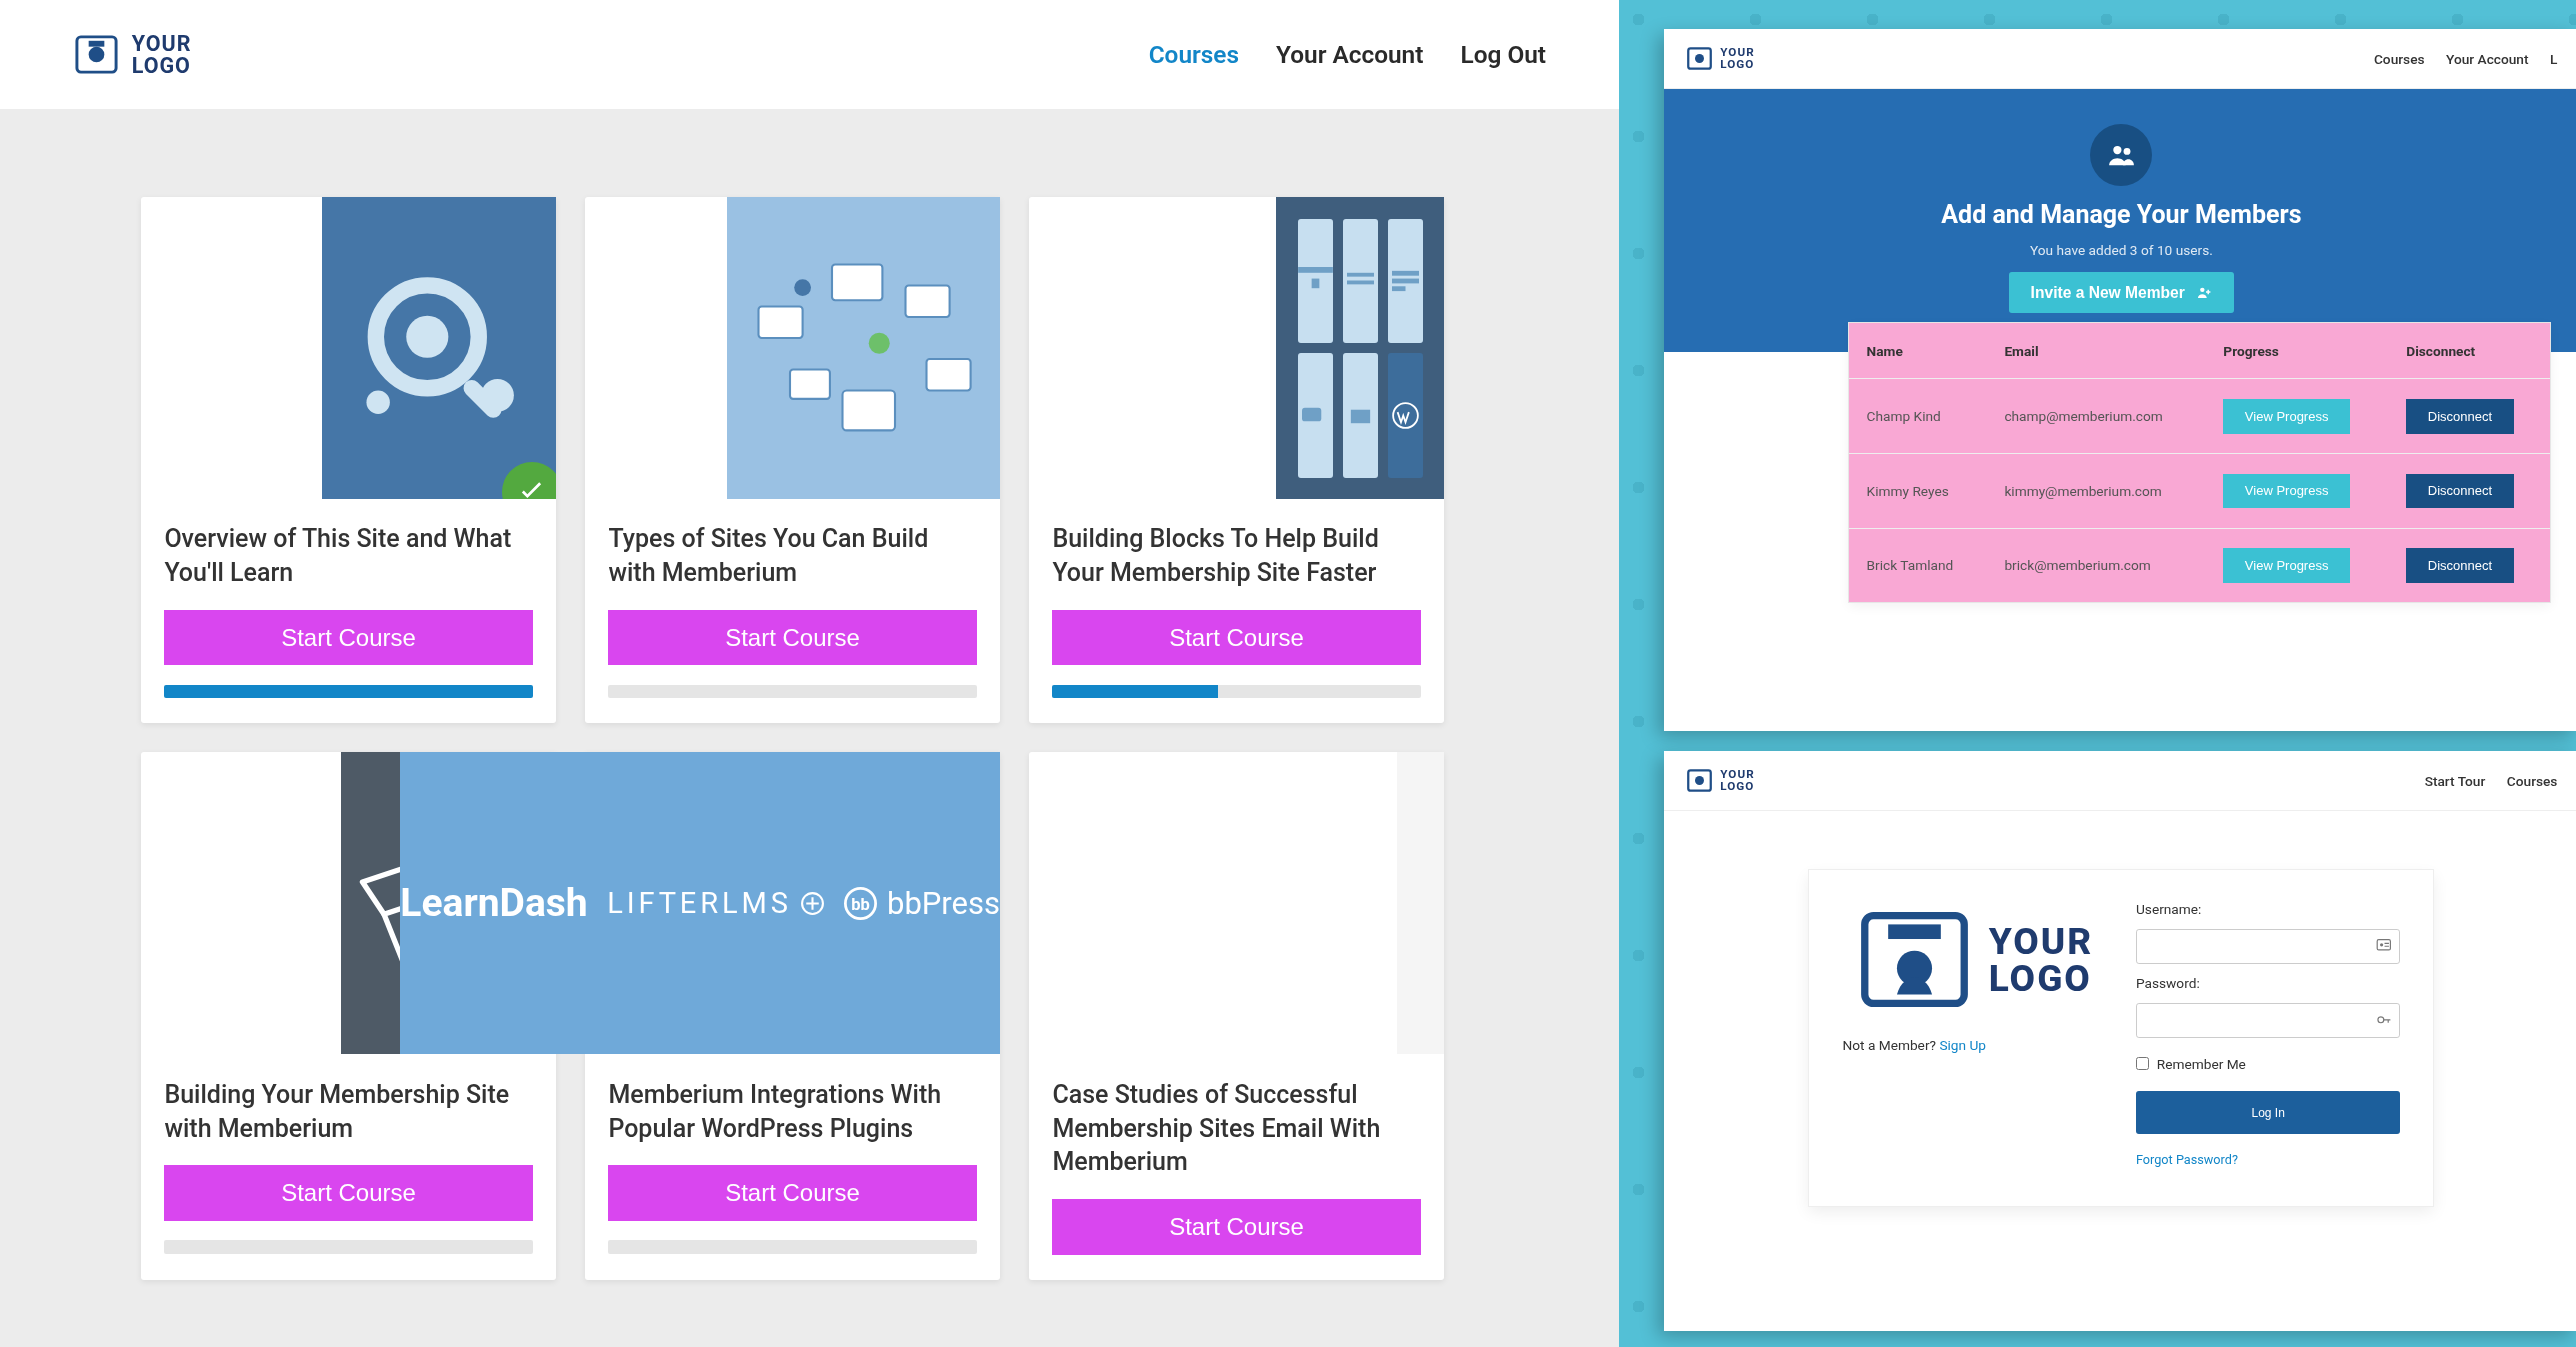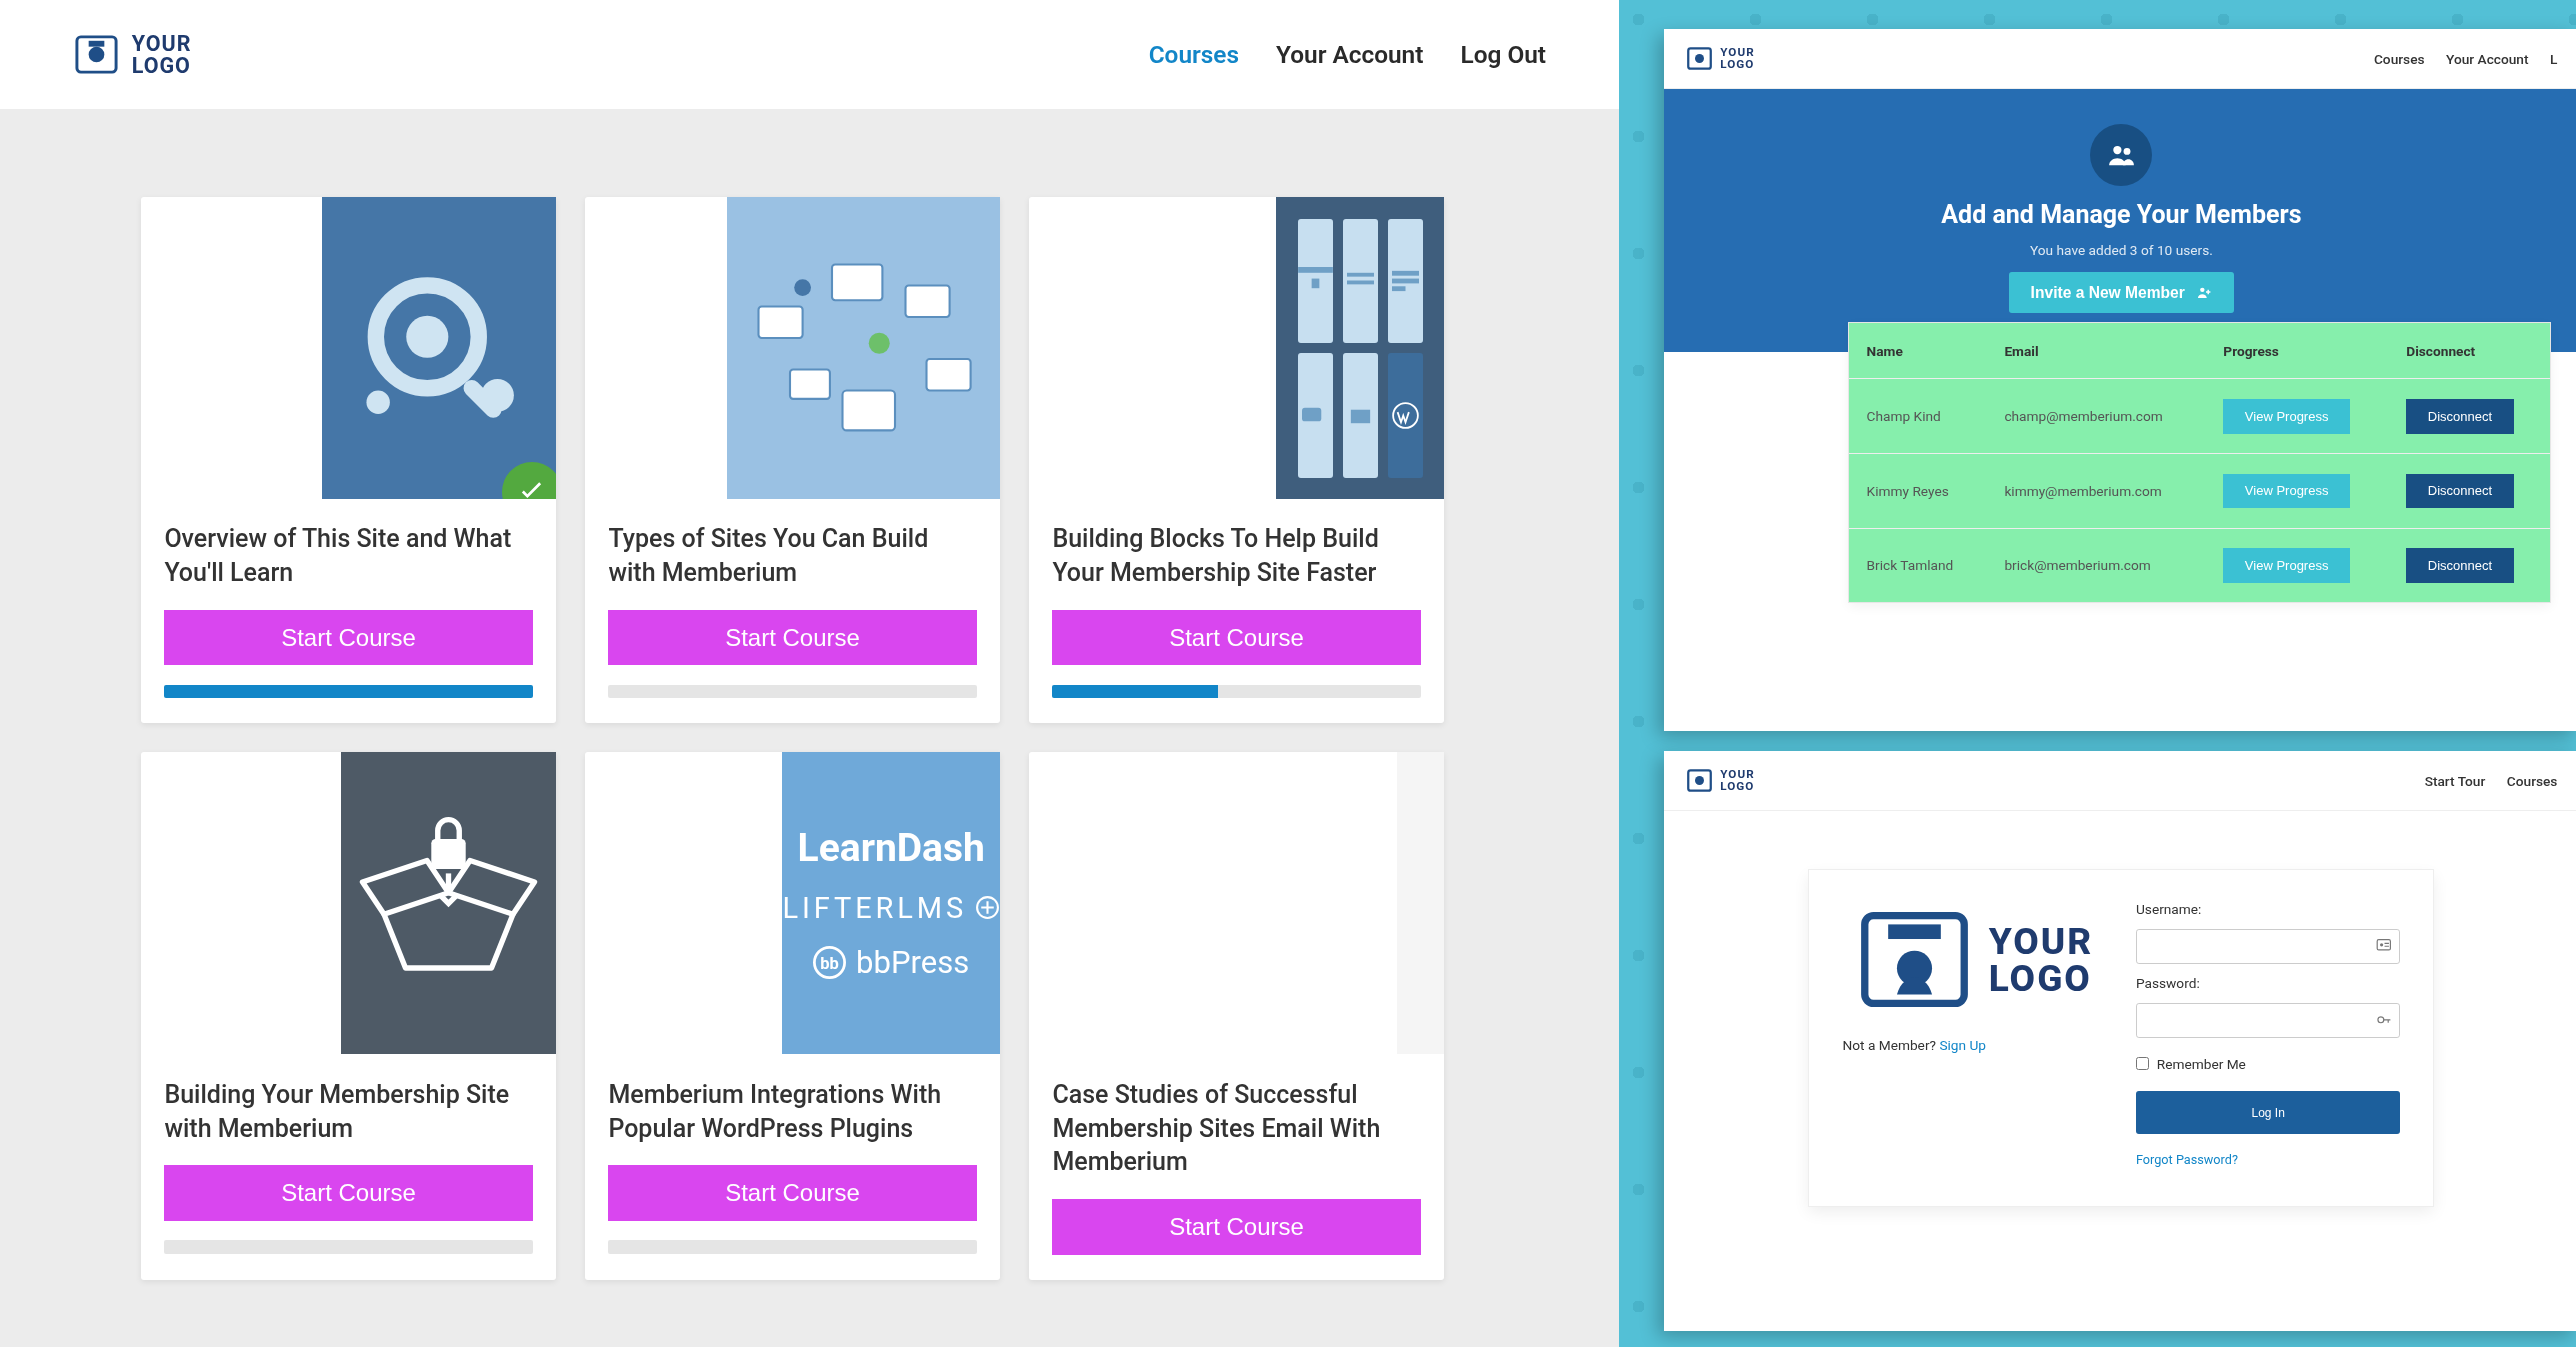--- a/index.html
+++ b/index.html
@@ -54,21 +54,21 @@
   .mini-logo-text { display: flex; flex-direction: column; line-height: 1; font-weight: 700; color: #1f3b6e; font-size: 11.7px; letter-spacing: 1px; }
   .mini-nav { display: flex; gap: 21.5px; font-size: 13.7px; font-weight: 500; color: #333; }
 
   
   .mini-hero { background: #266db2; color: #fff; display: flex; flex-direction: column; align-items: center; padding: 35px 0 39px 0; gap: 13.7px; }
   .hero-icon { width: 62px; height: 62px; border-radius: 50%; background: #184f83; display: flex; align-items: center; justify-content: center; }
   .hero-title { font-size: 25px; font-weight: 700; }
   .hero-sub { font-size: 13.7px; opacity: .85; }
   .hero-btn { background: #3bc1d3; color: #fff; border: none; padding: 11.7px 21.5px; font-size: 15.6px; font-weight: 600; border-radius: 2.9px; cursor: pointer; display: flex; align-items: center; gap: 9.8px; }
 
-  .mini-table-wrap { background: #86efac; margin: -29px 29px 0 185px; box-shadow: 0 0 0 1px #e6e6e6, 0 3.9px 11.7px rgba(0,0,0,0.06); }
+  .mini-table-wrap { background: #f9a8d4; margin: -29px 29px 0 185px; box-shadow: 0 0 0 1px #e6e6e6, 0 3.9px 11.7px rgba(0,0,0,0.06); }
   .mini-table { width: 100%; border-collapse: collapse; font-size: 13.7px; }
   .mini-table th { text-align: left; font-weight: 700; padding: 19.5px 17.6px; color: #333; }
   .mini-table td { padding: 19.5px 17.6px; color: #555; border-top: 1px solid #eee; vertical-align: middle; white-space: nowrap; }
   .tbl-btn { border: none; padding: 9.8px 21.5px; font-size: 13px; font-weight: 400; color: #fff; cursor: pointer; border-radius: 0; }
   .tbl-btn.progress { background: #3bc1d3; }
   .tbl-btn.disconnect { background: #184f83; }
 
   
   .login-area { flex: 1; display: flex; align-items: flex-start; justify-content: center; padding-top: 59px; }
   .login-card { width: 624px; background: #fff; box-shadow: 0 0 0 1px #eee, 0 5.9px 15.6px rgba(0,0,0,.08); padding: 31px 33px 39px 33px; display: grid; grid-template-columns: 1fr 1fr; gap: 15.6px 29px; align-items: start; }
@@ -236,21 +236,21 @@
           <div class="card-body">
             <div class="card-title">Building Your Membership Site with Memberium</div>
             <button class="card-btn">Start Course</button>
             <div class="card-progress">
                 <div class="card-progress-fill" style="width:0%"></div>
               </div>
           </div>
         </div>
 
         <div class="course-card">
-          <div class="card-thumb thumb-blue4" style="flex-direction:column; gap:19.5px; color:#fff;">
+          <div class="card-thumb thumb-blue4" style="flex-direction:row; gap:19.5px; color:#fff;">
             <div style="font-size:39px; font-weight:700;">LearnDash</div>
             <div style="font-size:29px; font-weight:400; letter-spacing:3.9px; display:flex; align-items:center; gap:7.8px;">
               <span>LIFTERLMS</span>
               <svg width="25" height="25" viewBox="0 0 24 24">
                   <circle cx="12" cy="12" r="10" fill="none" stroke="#fff" stroke-width="2"></circle>
                   <path d="M12 6v12M6 12h12" stroke="#fff" stroke-width="2"></path>
                 </svg>
             </div>
             <div style="font-size:31px; display:flex; align-items:center; gap:9.8px;">
               <svg width="33" height="33" viewBox="0 0 24 24" style="font-size:32px">

